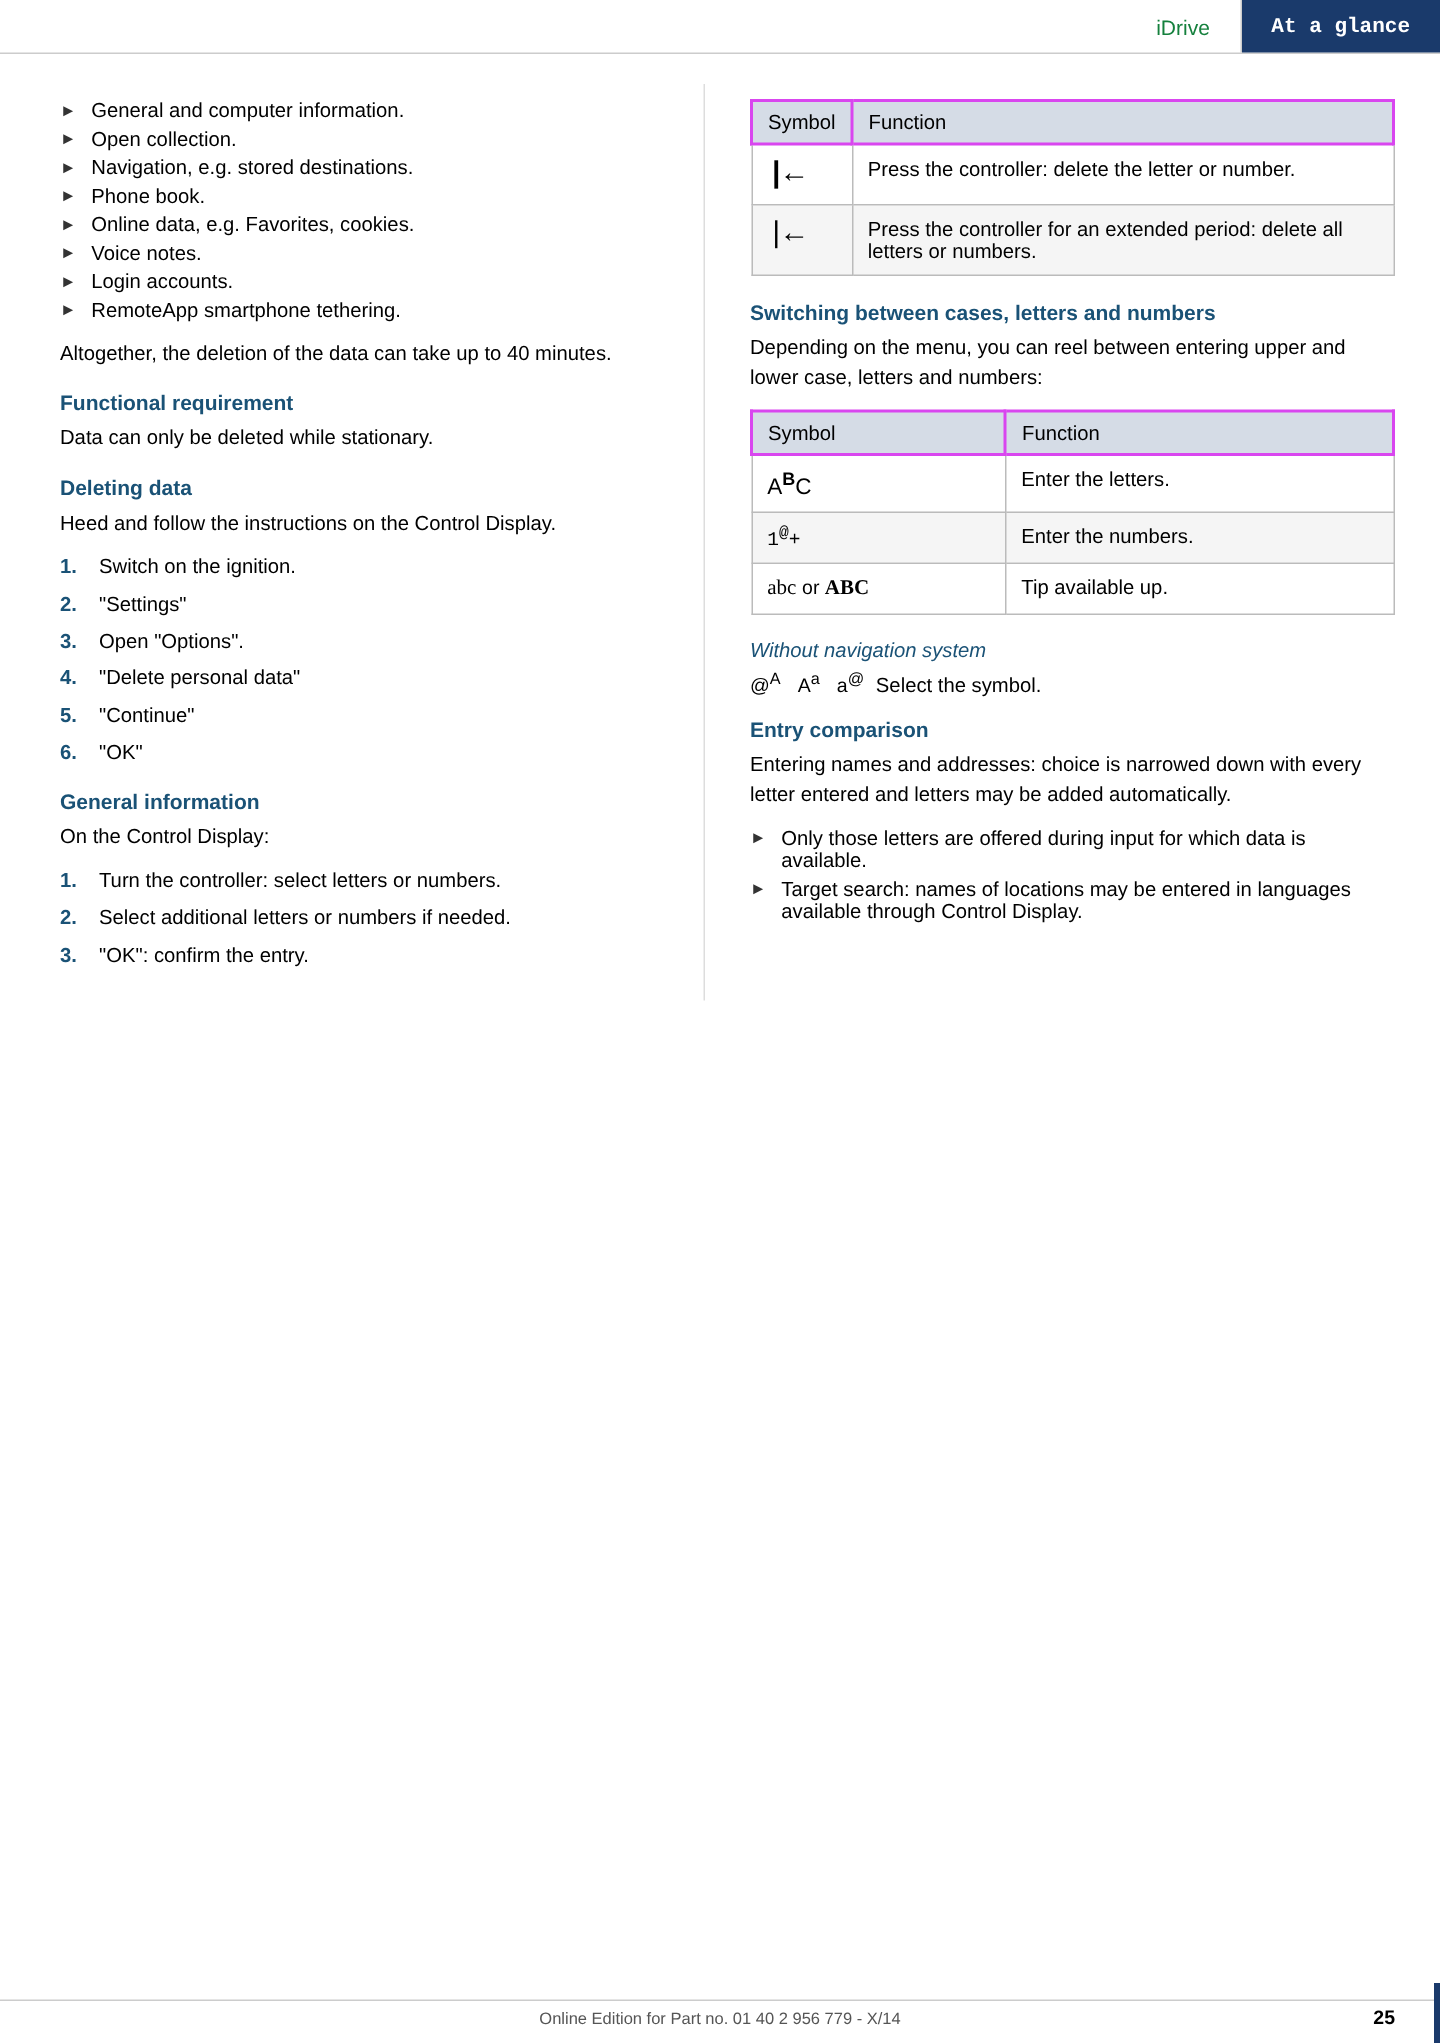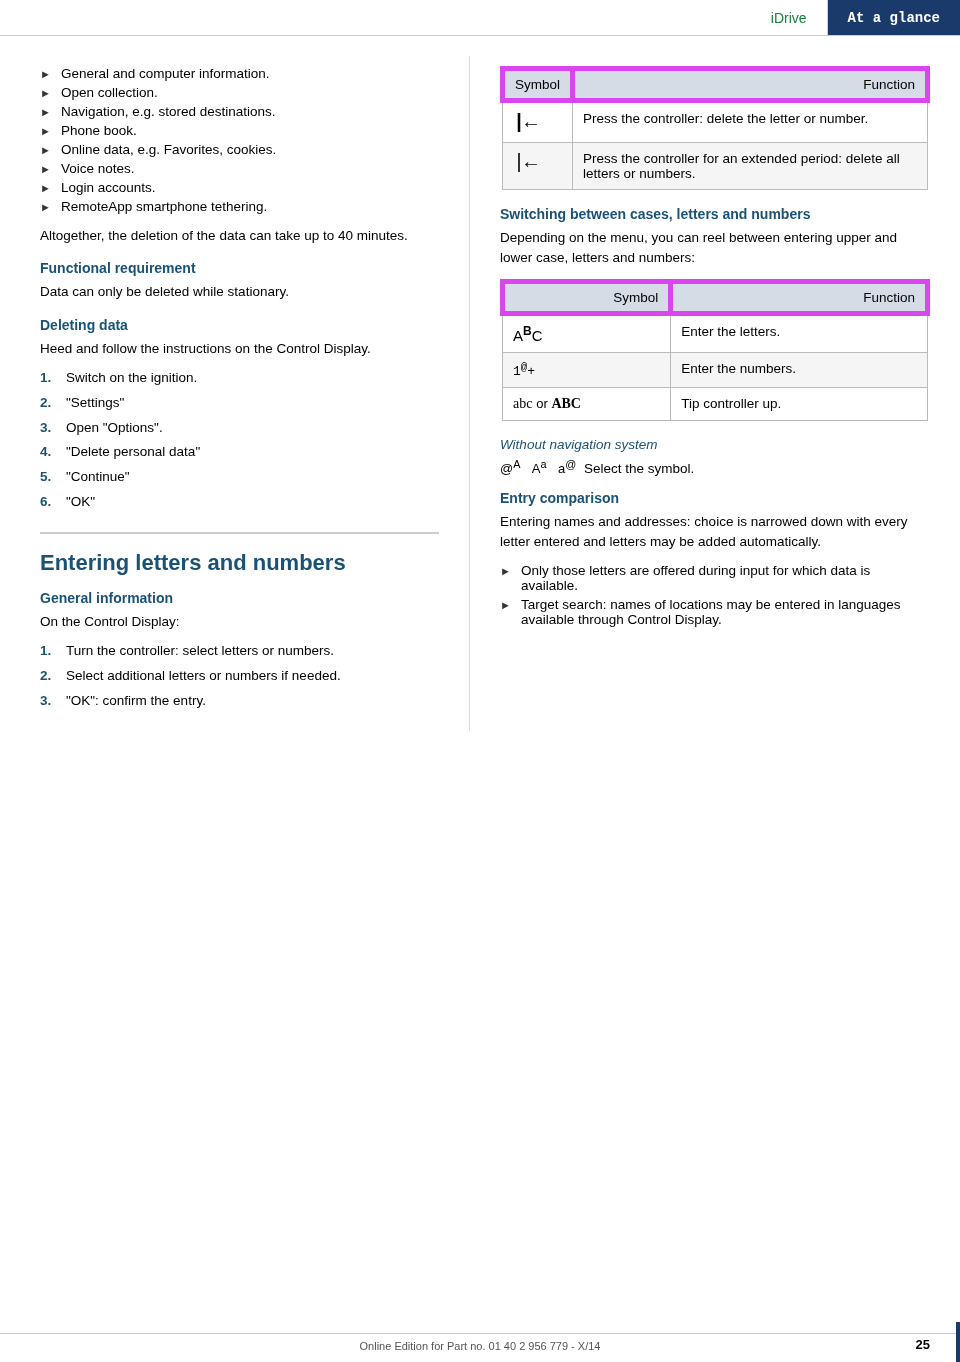--- a/index.html
+++ b/index.html
@@ -124,23 +124,23 @@
     
     .symbol-table {
       width: 100%;
       border-collapse: collapse;
       margin-bottom: 16px;
       font-size: 13.5px;
     }
     .symbol-table th {
       background: #d5dce6;
       padding: 6px 10px;
-      text-align: right;
+      text-align: left;
       font-weight: normal;
-      border: 5px solid #d946ef;
+      border: 2px solid #d946ef;
     }
     .symbol-table td {
       padding: 8px 10px;
       border: 1px solid #bbb;
       vertical-align: top;
     }
     .symbol-table tr:nth-child(even) td {
       background: #f5f5f5;
     }
 
@@ -300,21 +300,20 @@
       <li>
         <span class="num-label">5.</span>
         <span>"Continue"</span>
       </li>
       <li>
         <span class="num-label">6.</span>
         <span>"OK"</span>
       </li>
     </ol>
 
-    <h2 class="big-heading">Entering letters and numbers</h2>
 
     <h3 class="section-heading">General information</h3>
     <p class="section-text">On the Control Display:</p>
 
     <ol class="numbered-list">
       <li>
         <span class="num-label">1.</span>
         <span>Turn the controller: select letters or numbers.</span>
       </li>
       <li>
@@ -376,21 +375,21 @@
             <span class="num-symbol">1<sup>@</sup>+</span>
           </td>
           <td>Enter the numbers.</td>
         </tr>
         <tr>
           <td>
             <span class="abc-lower">abc</span>
             <span style="font-size:13px;"> or </span>
             <span class="abc-upper">ABC</span>
           </td>
-          <td>Tip controller up.</td>
+          <td>Tip available up.</td>
         </tr>
       </tbody>
     </table>
 
     <div class="without-nav-section">
       <h4 class="without-nav-heading">Without navigation system</h4>
       <p class="nav-symbols">
         <span class="nav-sym-char">@<sup>A</sup></span>
         <span class="nav-sym-char">&nbsp;A<sup>a</sup></span>
         <span class="nav-sym-char">&nbsp;a<sup>@</sup></span>

